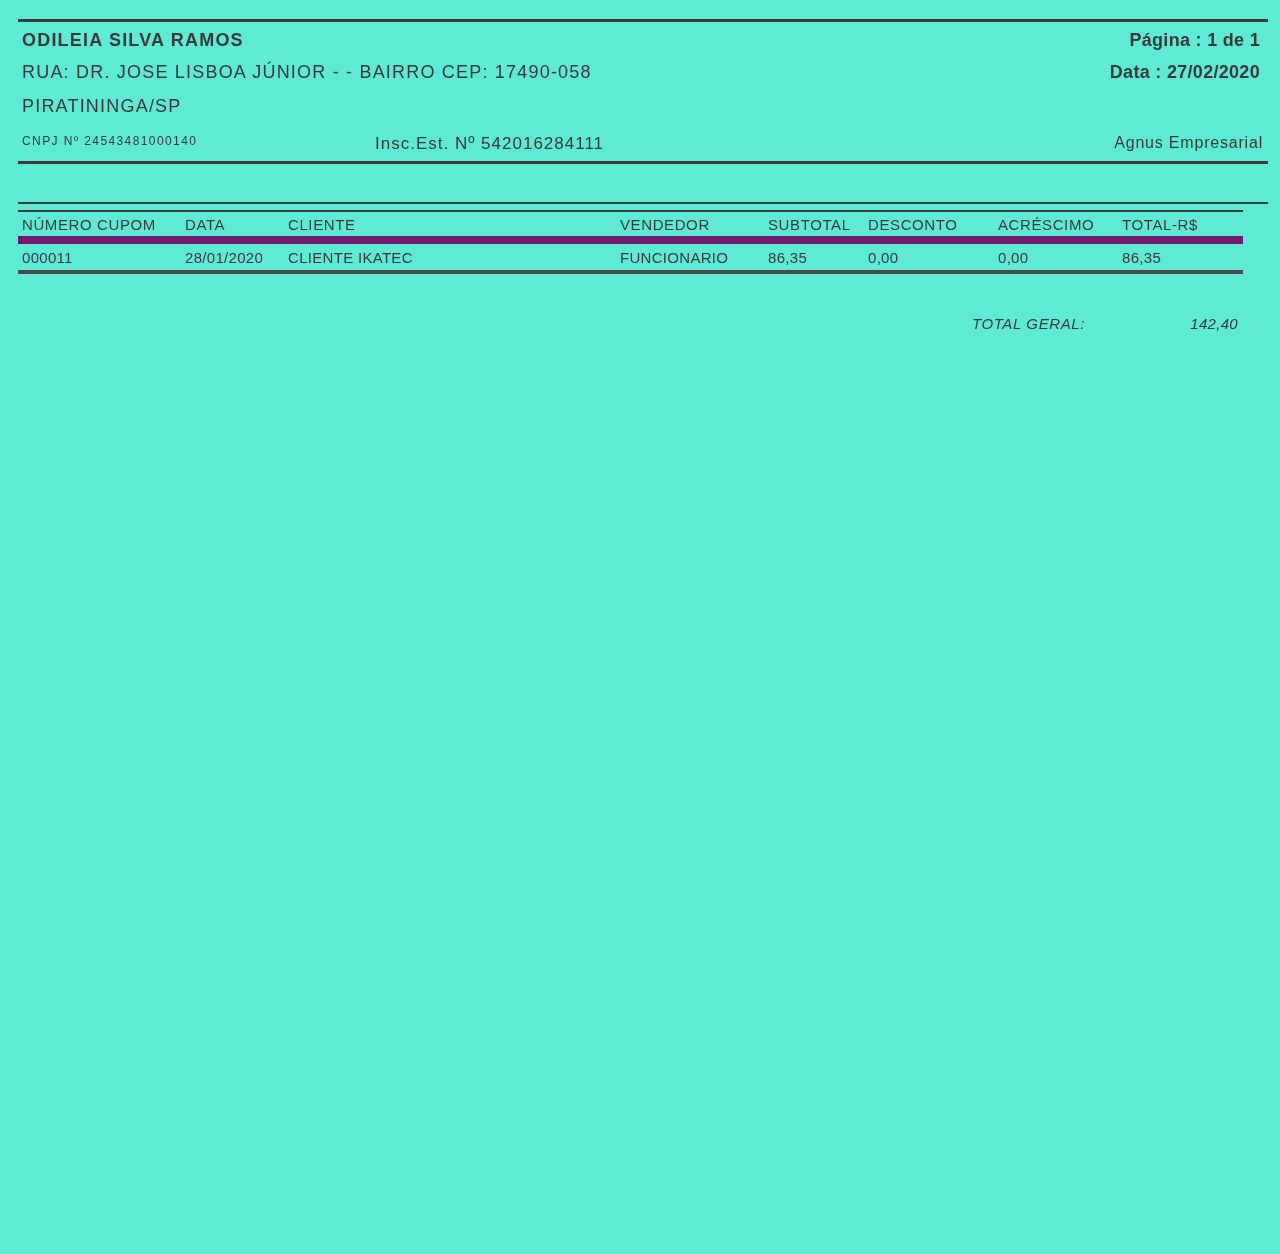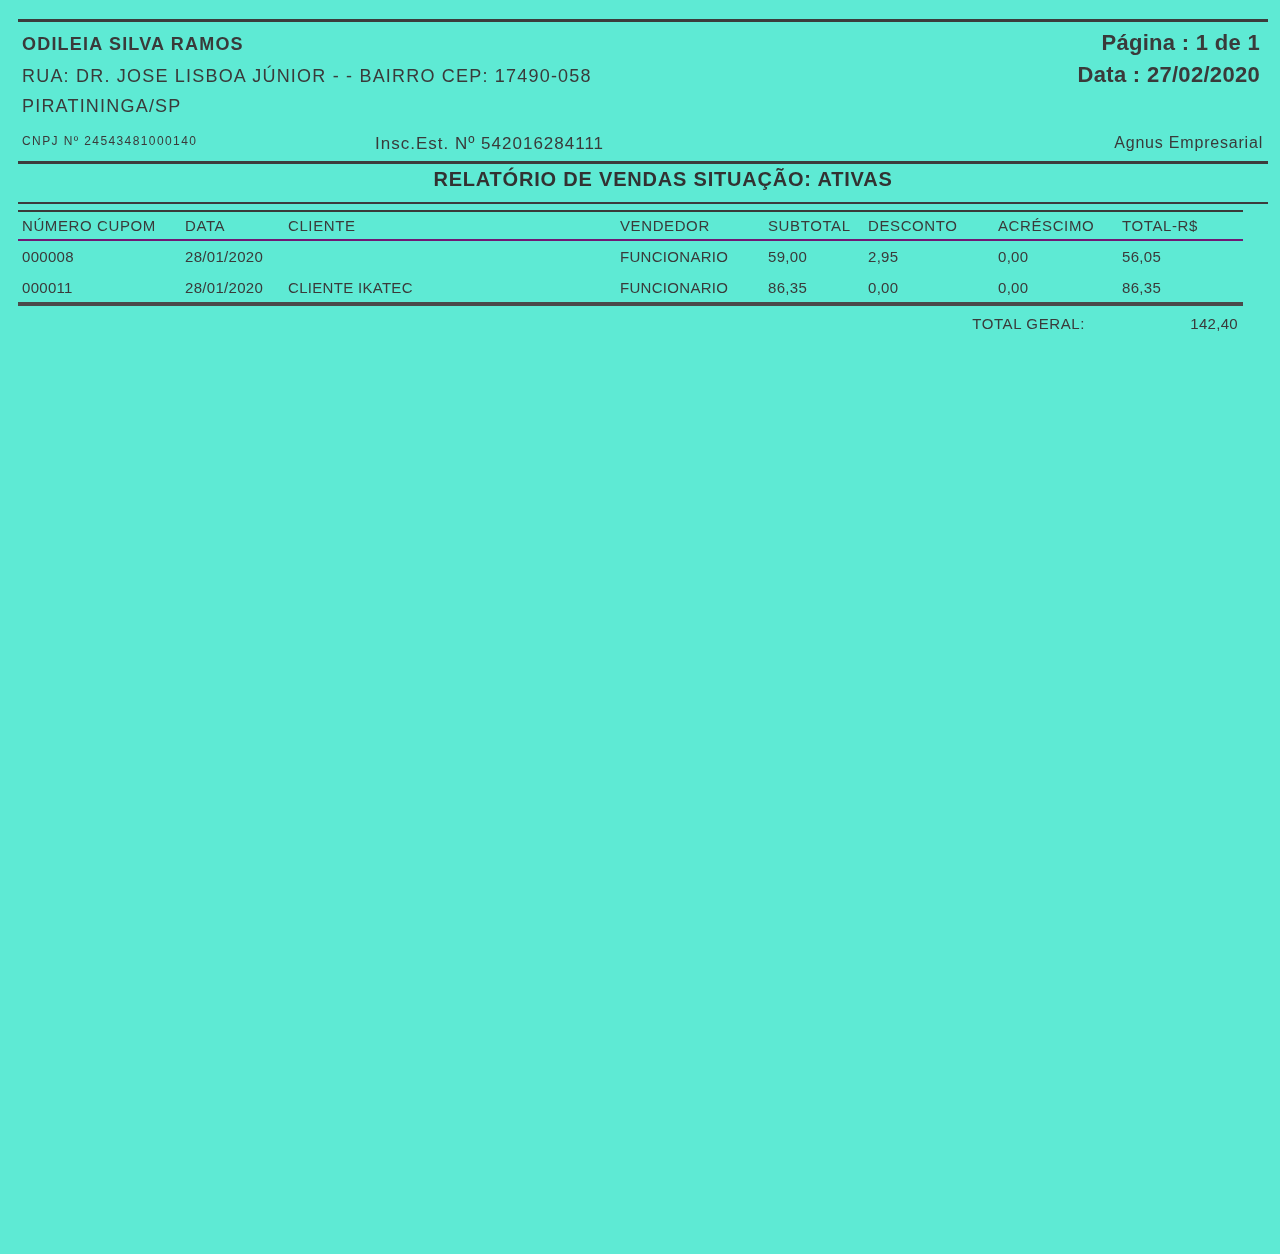--- a/index.html
+++ b/index.html
@@ -16,21 +16,21 @@
   #rule-top        { top:19px;  width:1250px; height:3px; }
   #rule-header-sep { top:161px; width:1250px; height:3px; }
   #rule-title-sep  { top:202px; width:1250px; height:2px; }
 
   .hrow { position:absolute; left:22px; width:1238px; display:flex;
           justify-content:space-between; align-items:baseline; }
   #company-row { top:30px; }
   #address-row { top:62px; }
   .h-left  { font-size:18px; letter-spacing:1.2px; white-space:nowrap; }
   .h-bold  { font-weight:bold; }
-  .h-right { font-size:22px; font-weight:bold; letter-spacing:0.3px; white-space:nowrap; }
+  .h-right { font-size:18px; font-weight:bold; letter-spacing:0.3px; white-space:nowrap; }
 
   #city-line { position:absolute; left:22px; top:96px; font-size:18px; letter-spacing:1.2px; }
 
   #cnpj-line  { position:absolute; left:22px;  top:134px; font-size:12px; letter-spacing:1.4px; }
   #insc-line  { position:absolute; left:375px; top:134px; font-size:17px; letter-spacing:1px; }
   #agnus-line { position:absolute; right:17px; top:134px; font-size:16px; letter-spacing:0.8px; }
 
   #report-title {
     position:absolute; left:18px; top:168px; width:1250px;
     text-align:center; text-indent:40px;
@@ -41,34 +41,34 @@
   #report-table {
     position:absolute; left:18px; top:210px; width:1225px;
     border-collapse:collapse; table-layout:fixed;
     border-top:2px solid #3a3a3a;
     border-bottom:4px solid #4a4a4a;
     font-size:15px;
   }
   #report-table th {
     font-weight:normal; letter-spacing:0.6px;
     height:29px; vertical-align:middle; white-space:nowrap;
-    border-bottom:2px solid #701a75;
+    border-bottom:8px solid #701a75;
   }
   #report-table td { height:32px; vertical-align:middle; white-space:nowrap; letter-spacing:0.3px; }
   .w1{width:165px}.w2{width:103px}.w3{width:334px}.w4{width:148px}
   .w5{width:100px}.w6{width:130px}.w7{width:124px}.w8{width:121px}
   .al { text-align:left; }
   .ar { text-align:left; }
   .pl4 { padding-left:4px; }
   .pl2 { padding-left:2px; }
   .pr3 { padding-right:3px; }
   .pr2 { padding-right:2px; }
   .pr8 { padding-right:8px; }
 
-  #total-row { position:absolute; left:18px; top:315px; width:1225px; height:20px; font-size:15px; }
+  #total-row { position:absolute; left:18px; top:315px; width:1225px; height:20px; font-size:15px;font-style:italic; }
   #total-label { position:absolute; right:158px; letter-spacing:0.6px; white-space:nowrap; }
   #total-value { position:absolute; right:5px;   letter-spacing:0.3px; white-space:nowrap; }
 </style>
 </head>
 <body>
 
 <div class="page">
 
   <div class="rule" id="rule-top"></div>
 
@@ -83,21 +83,20 @@
   </div>
 
   <div id="city-line">PIRATININGA/SP</div>
 
   <div id="cnpj-line">CNPJ Nº 24543481000140</div>
   <div id="insc-line">Insc.Est. Nº 542016284111</div>
   <div id="agnus-line">Agnus Empresarial</div>
 
   <div class="rule" id="rule-header-sep"></div>
 
-  <div id="report-title">RELATÓRIO DE VENDAS SITUAÇÃO: ATIVAS</div>
 
   <div class="rule" id="rule-title-sep"></div>
 
   <table id="report-table">
     <colgroup>
       <col class="w1">
         <col class="w2">
         <col class="w3">
         <col class="w4">
       <col class="w5">
@@ -112,30 +111,20 @@
         <th class="al pl2">CLIENTE</th>
         <th class="al">VENDEDOR</th>
         <th class="ar pr3">SUBTOTAL</th>
         <th class="ar pr3">DESCONTO</th>
         <th class="ar pr2">ACRÉSCIMO</th>
         <th class="ar pr8">TOTAL-R$</th>
       </tr>
     </thead>
     <tbody>
       <tr>
-        <td class="al pl4">000008</td>
-        <td class="al pl2">28/01/2020</td>
-        <td class="al pl2"></td>
-        <td class="al">FUNCIONARIO</td>
-        <td class="ar pr3">59,00</td>
-        <td class="ar pr3">2,95</td>
-        <td class="ar pr2">0,00</td>
-        <td class="ar pr8">56,05</td>
-      </tr>
-      <tr>
         <td class="al pl4">000011</td>
         <td class="al pl2">28/01/2020</td>
         <td class="al pl2">CLIENTE IKATEC</td>
         <td class="al">FUNCIONARIO</td>
         <td class="ar pr3">86,35</td>
         <td class="ar pr3">0,00</td>
         <td class="ar pr2">0,00</td>
         <td class="ar pr8">86,35</td>
       </tr>
     </tbody>

